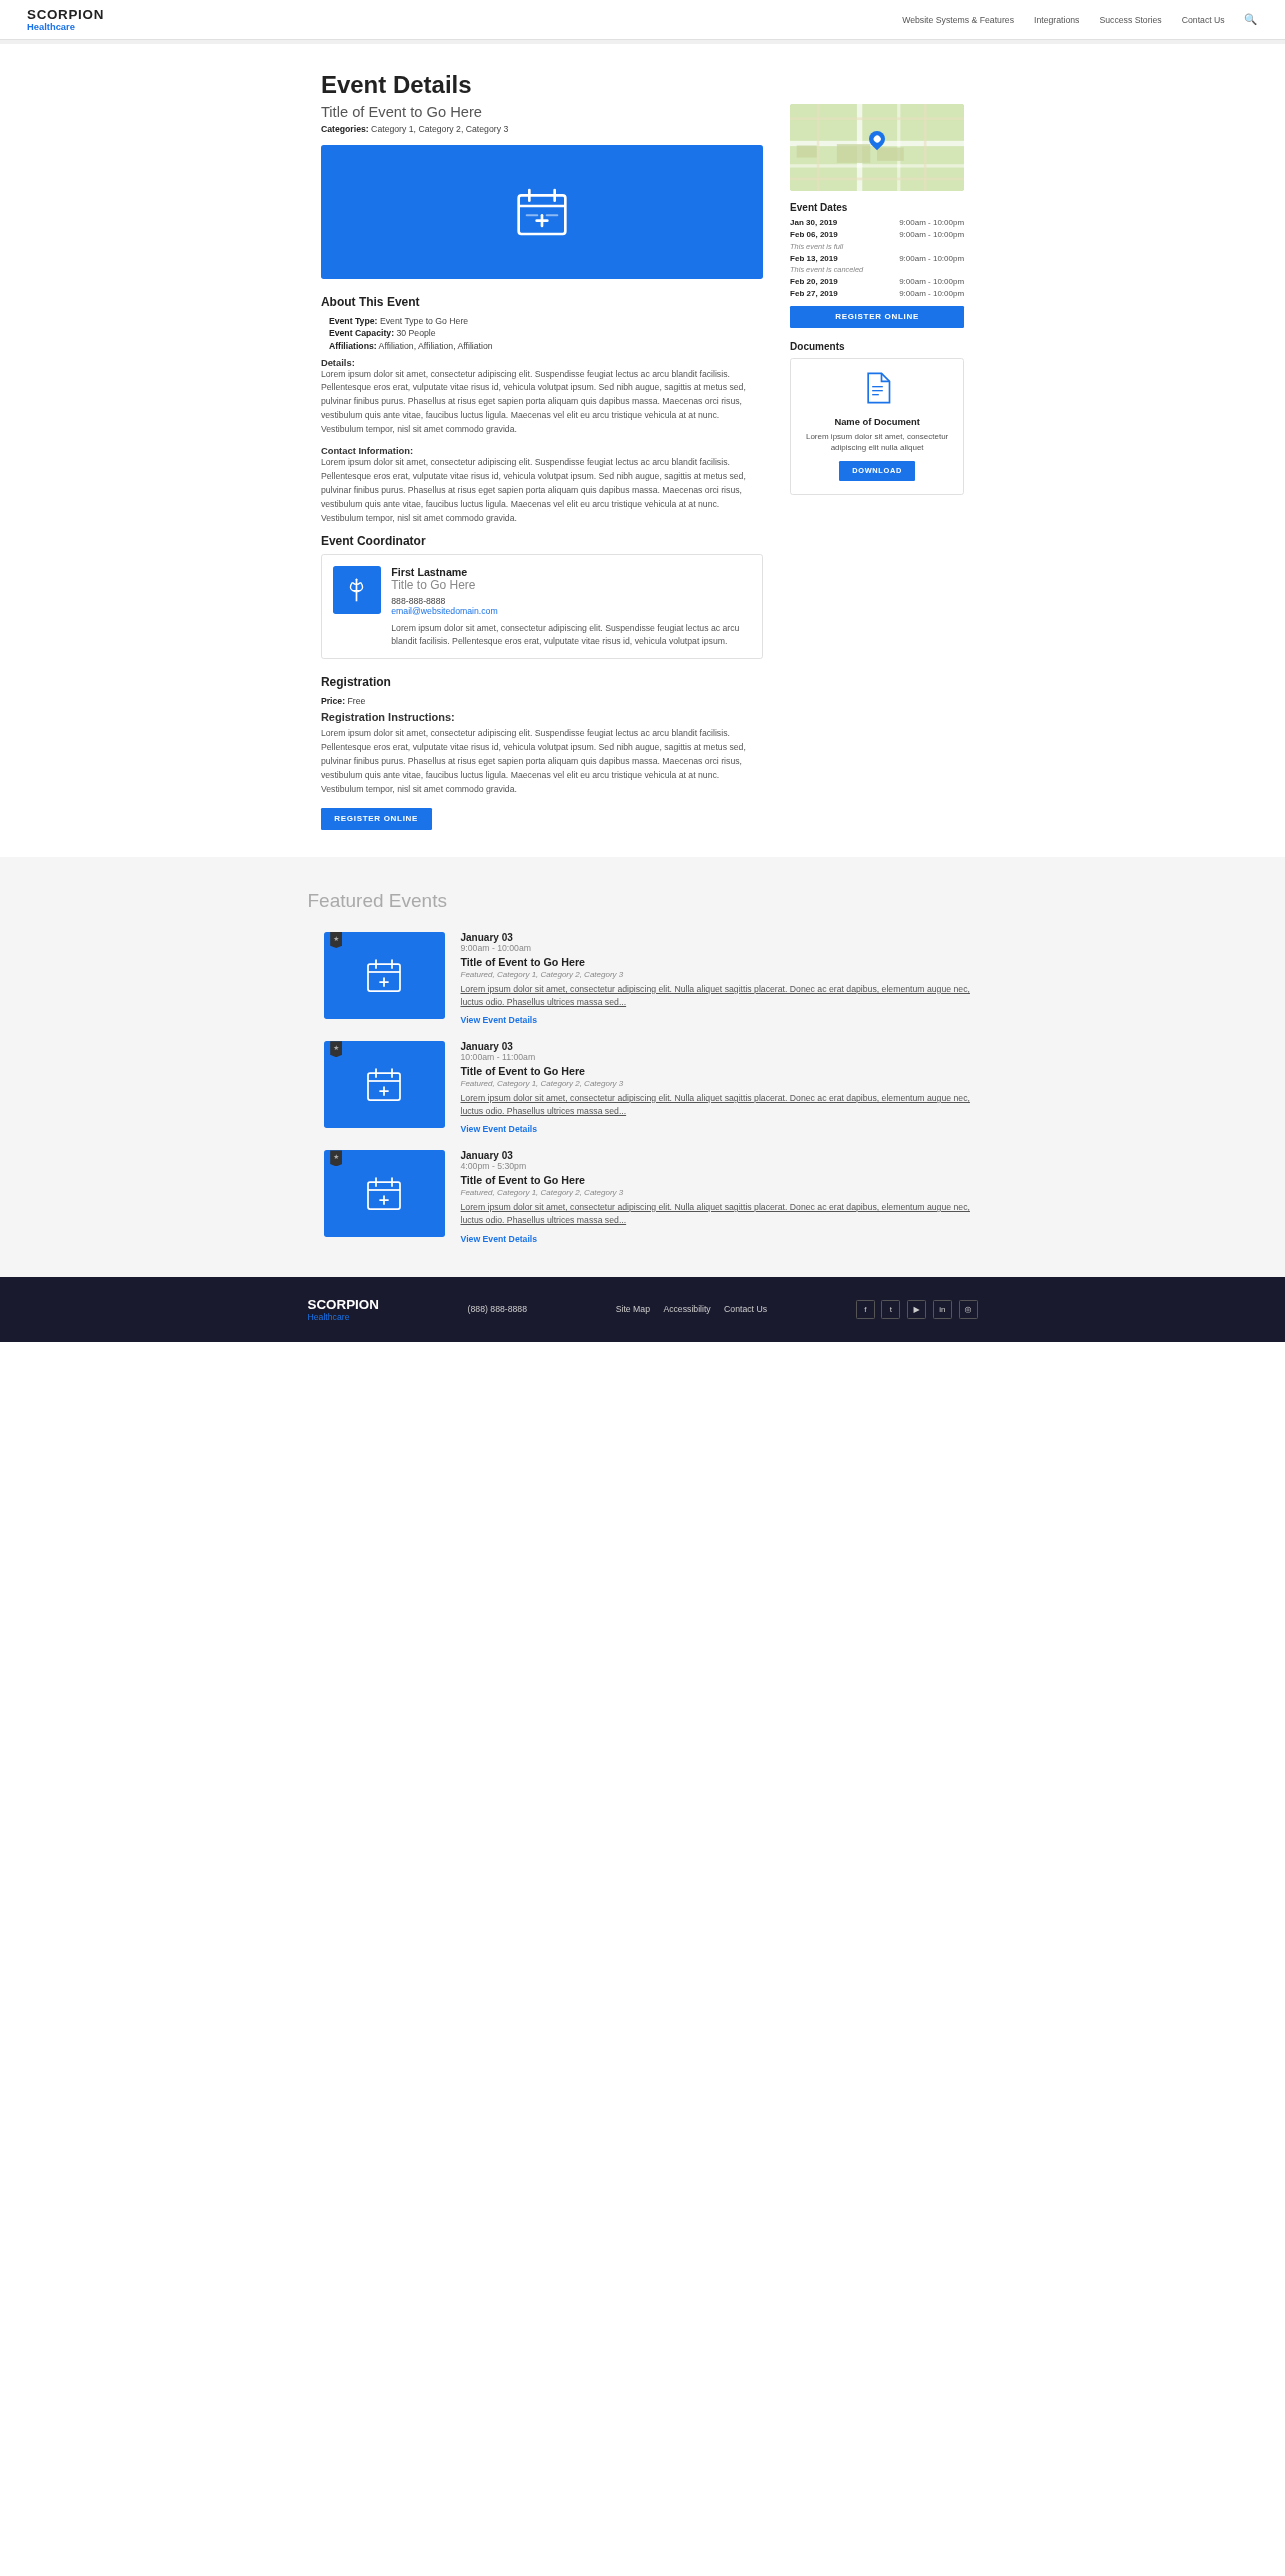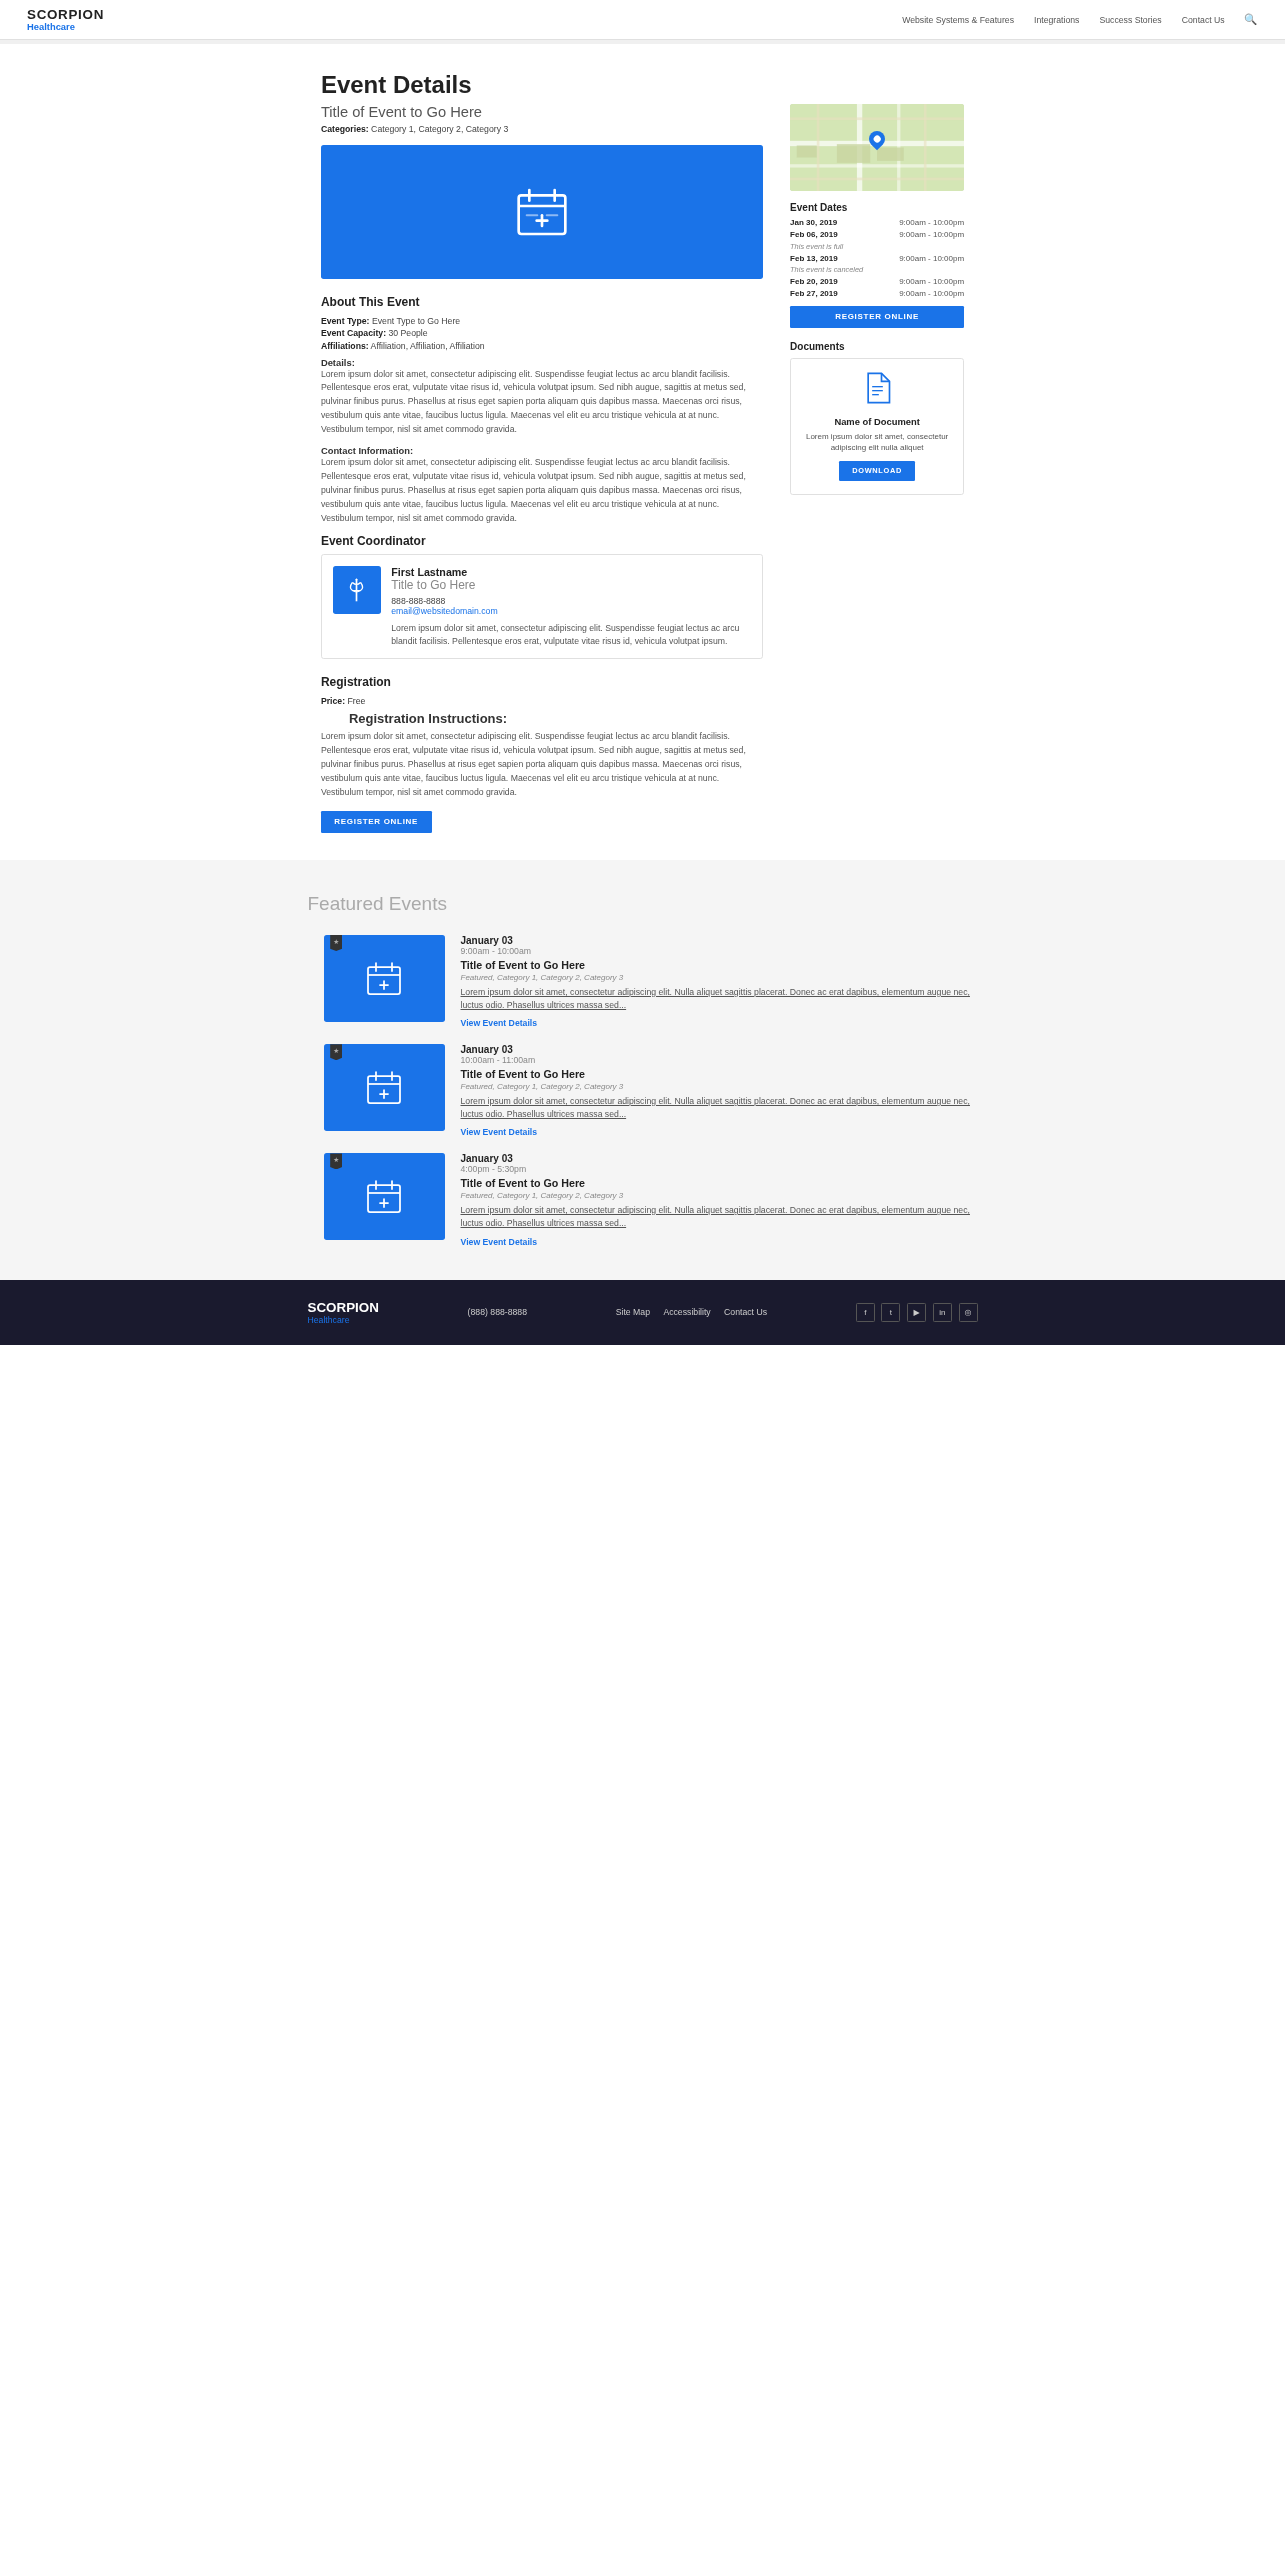--- a/index.html
+++ b/index.html
@@ -31,21 +31,21 @@
 
     .event-banner {
       background: #1a73e8; border-radius: 2.7px;
       height: 134px; display: flex; align-items: center; justify-content: center;
       margin-bottom: 16px;
     }
     .event-banner svg { width: 60px; height: 60px; }
 
     h3.section-title { font-size: 12px; font-weight: 700; margin-bottom: 6.7px; color: #222; }
     .event-meta-row { font-size: 8.7px; margin-bottom: 2.7px; color: #444; }
-    .event-meta-row strong { color: #222; }
+    .event-meta-row strong { color: #222; margin-left: 8px; }
     .details-block { margin-top: 5.4px; }
     .details-block p { font-size: 8.7px; line-height: 1.6; color: #555; margin-bottom: 8px; }
 
     
     .coordinator-card {
       display: flex; gap: 10.7px; align-items: flex-start;
       border: 0.7px solid #e0e0e0; border-radius: 2.7px; padding: 10.7px; margin-bottom: 16px;
     }
     .coordinator-avatar {
       width: 48px; height: 48px; background: #1a73e8; border-radius: 2.7px;
@@ -54,21 +54,21 @@
     .coordinator-avatar svg { width: 27px; height: 27px; }
     .coordinator-info h4 { font-size: 10.7px; font-weight: 700; color: #222; }
     .coordinator-info .coord-title { font-size: 12px; color: #888; margin-bottom: 4px; }
     .coordinator-info .coord-phone, .coordinator-info .coord-email { font-size: 8.7px; color: #444; }
     .coordinator-info .coord-email { color: #1a73e8; margin-bottom: 5.4px; }
     .coordinator-info .coord-bio { font-size: 8.7px; color: #555; line-height: 1.5; }
 
     
     .reg-price { font-size: 8.7px; margin-bottom: 5.4px; }
     .reg-price strong { color: #222; }
-    .reg-instructions-title { font-size: 13px; font-weight: 700; margin-bottom: 4px; margin-left: 28px; }
+    .reg-instructions-title { font-size: 11px; font-weight: 700; margin-bottom: 4px; }
     .reg-instructions-text { font-size: 8.7px; color: #555; line-height: 1.6; margin-bottom: 10.7px; }
 
     .btn-register {
       background: #1a73e8; color: #fff; border: none; padding: 6.7px 13.4px;
       font-size: 8px; font-weight: 700; letter-spacing: 0.7px; cursor: pointer;
       text-transform: uppercase; border-radius: 1.3px;
     }
 
     
     .map-placeholder {

